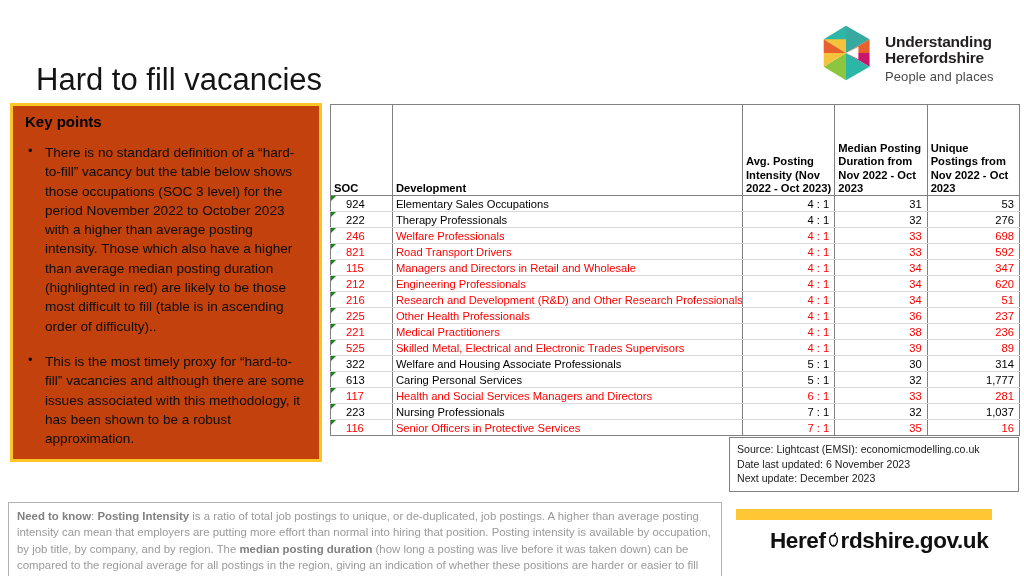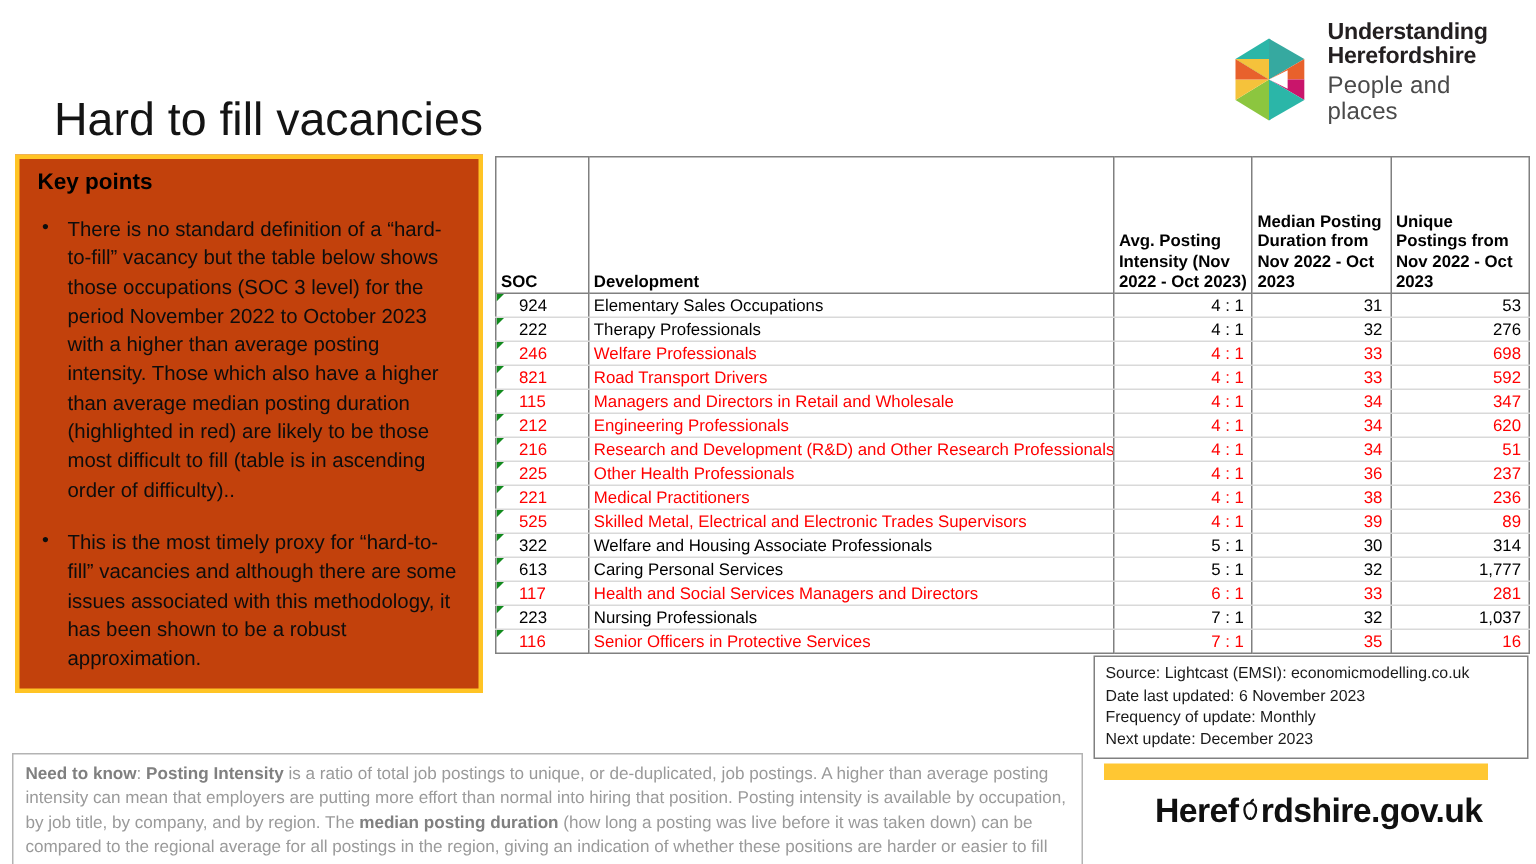--- a/index.html
+++ b/index.html
@@ -30,21 +30,21 @@
   .logo-mark { width: 62px; height: 62px; flex: 0 0 62px; }
   .logo-text { line-height: 1.05; }
   .logo-title-1, .logo-title-2 {
     font-size: 15.5px;
     font-weight: bold;
     letter-spacing: -0.2px;
     color: #231f20;
     display: block;
   }
   .logo-sub {
-    font-size: 16px;
+    font-size: 13px;
     color: #4a4a4a;
     display: block;
     margin-top: 4px;
     letter-spacing: 0.1px;
   }
 
   
   .page-title {
     position: absolute;
     left: 36px;
@@ -355,21 +355,20 @@
           <td class="num">35</td>
           <td class="num">16</td>
         </tr>
       </tbody>
   </table>
 </div>
 
 <div class="source-box">
   <div>Source: Lightcast (EMSI): economicmodelling.co.uk</div>
   <div>Date last updated: 6 November 2023</div>
-  <div>Frequency of update: Monthly</div>
   <div>Next update: December 2023</div>
 </div>
 
 <div class="needtoknow">
   <b>Need to know</b><span>: </span><b>Posting Intensity</b><span> is a ratio of total job postings to unique, or de-duplicated, job postings. A higher than average posting intensity can mean that employers are putting more effort than normal into hiring that position. Posting intensity is available by occupation, by job title, by company, and by region.  The </span><b>median posting duration</b><span> (how long a posting was live before it was taken down) can be compared to the regional average for all postings in the region, giving an indication of whether these positions are harder or easier to fill than the typical job posting.</span>
 </div>
 
 <div class="brand-bar"></div>
 <div class="brand-text">
   <span>Heref</span>

